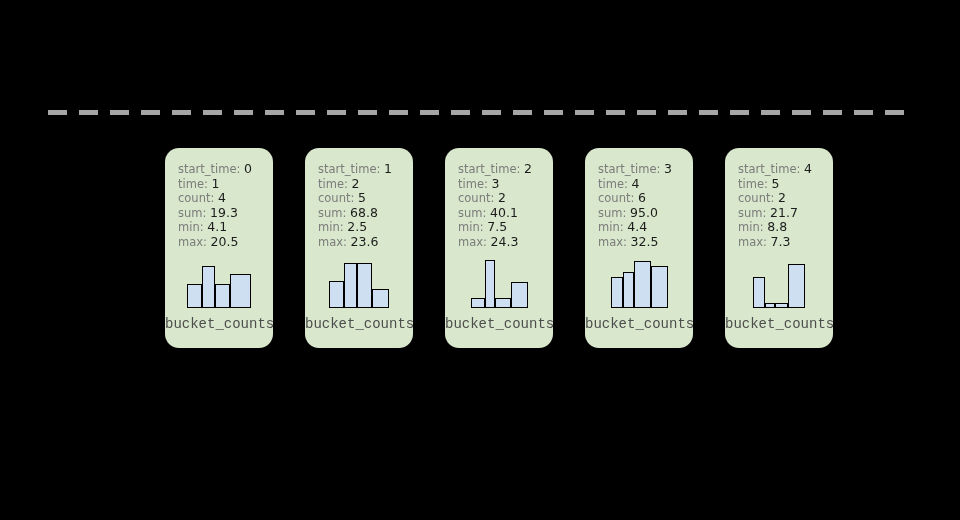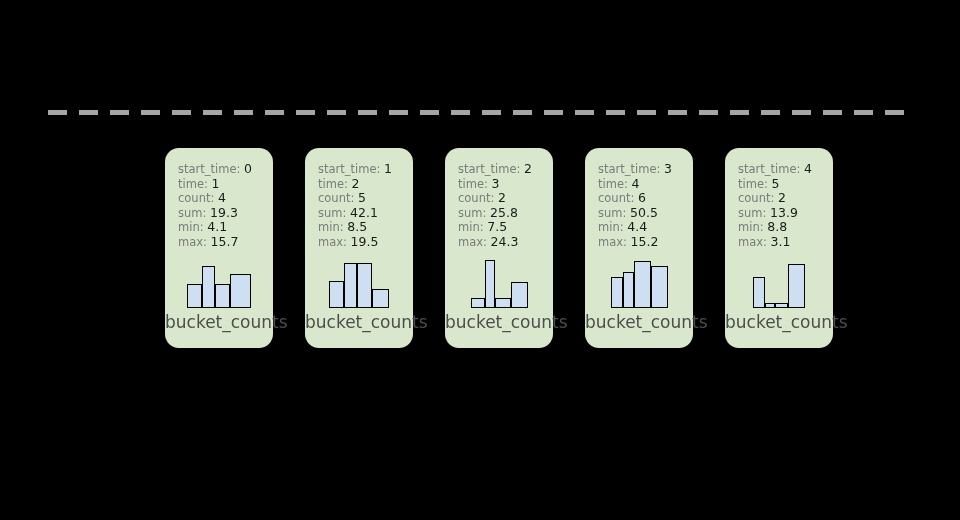--- a/index.html
+++ b/index.html
@@ -101,116 +101,117 @@
   }
   .bar:first-child { border-left-width: 1.6px; }
   .bar:last-child  { border-right-width: 1.6px; }
 
   .hist-label {
     position: absolute;
     left: 0;
     right: 0;
     bottom: 16px;
     text-align: center;
-    font-size: 17px;
+    font-size: 14px;
     color: #4d4d4d;
+    font-family: Liberation Mono, monospace;
   }
 </style>
 </head>
 <body>
 
 <div id="canvas">
 
   <div class="timeline-rule"></div>
 
   <div class="cards" id="cards">
       <div class="card">
         <div class="card-fields">
           <div class="field"><span class="k">start_time:</span> <span class="v">0</span></div>
           <div class="field"><span class="k">time:</span> <span class="v">1</span></div>
           <div class="field"><span class="k">count:</span> <span class="v">4</span></div>
           <div class="field"><span class="k">sum:</span> <span class="v">19.3</span></div>
           <div class="field"><span class="k">min:</span> <span class="v">4.1</span></div>
-          <div class="field"><span class="k">max:</span> <span class="v">15.7</span></div>
+          <div class="field"><span class="k">max:</span> <span class="v">20.5</span></div>
         </div>
         <div class="hist">
           <div class="hist-inner">
             <div class="bar" style="height: 24px; width: 15px;"></div>
             <div class="bar" style="height: 42px; width: 13px;"></div>
             <div class="bar" style="height: 24px; width: 15px;"></div>
             <div class="bar" style="height: 34px; width: 21px;"></div>
           </div>
         </div>
         <div class="hist-label">bucket_counts</div>
       </div>
       <div class="card">
         <div class="card-fields">
           <div class="field"><span class="k">start_time:</span> <span class="v">1</span></div>
           <div class="field"><span class="k">time:</span> <span class="v">2</span></div>
           <div class="field"><span class="k">count:</span> <span class="v">5</span></div>
-          <div class="field"><span class="k">sum:</span> <span class="v">42.1</span></div>
-          <div class="field"><span class="k">min:</span> <span class="v">8.5</span></div>
-          <div class="field"><span class="k">max:</span> <span class="v">19.5</span></div>
+          <div class="field"><span class="k">sum:</span> <span class="v">68.8</span></div>
+          <div class="field"><span class="k">min:</span> <span class="v">2.5</span></div>
+          <div class="field"><span class="k">max:</span> <span class="v">23.6</span></div>
         </div>
         <div class="hist">
           <div class="hist-inner">
             <div class="bar" style="height: 27px; width: 15px;"></div>
             <div class="bar" style="height: 45px; width: 13px;"></div>
             <div class="bar" style="height: 45px; width: 15px;"></div>
             <div class="bar" style="height: 19px; width: 17px;"></div>
           </div>
         </div>
         <div class="hist-label">bucket_counts</div>
       </div>
       <div class="card">
         <div class="card-fields">
           <div class="field"><span class="k">start_time:</span> <span class="v">2</span></div>
           <div class="field"><span class="k">time:</span> <span class="v">3</span></div>
           <div class="field"><span class="k">count:</span> <span class="v">2</span></div>
-          <div class="field"><span class="k">sum:</span> <span class="v">25.8</span></div>
+          <div class="field"><span class="k">sum:</span> <span class="v">40.1</span></div>
           <div class="field"><span class="k">min:</span> <span class="v">7.5</span></div>
           <div class="field"><span class="k">max:</span> <span class="v">24.3</span></div>
         </div>
         <div class="hist">
           <div class="hist-inner">
             <div class="bar" style="height: 10px; width: 14px;"></div>
             <div class="bar" style="height: 48px; width: 10px;"></div>
             <div class="bar" style="height: 10px; width: 16px;"></div>
             <div class="bar" style="height: 26px; width: 17px;"></div>
           </div>
         </div>
         <div class="hist-label">bucket_counts</div>
       </div>
       <div class="card">
         <div class="card-fields">
           <div class="field"><span class="k">start_time:</span> <span class="v">3</span></div>
           <div class="field"><span class="k">time:</span> <span class="v">4</span></div>
           <div class="field"><span class="k">count:</span> <span class="v">6</span></div>
-          <div class="field"><span class="k">sum:</span> <span class="v">50.5</span></div>
+          <div class="field"><span class="k">sum:</span> <span class="v">95.0</span></div>
           <div class="field"><span class="k">min:</span> <span class="v">4.4</span></div>
-          <div class="field"><span class="k">max:</span> <span class="v">15.2</span></div>
+          <div class="field"><span class="k">max:</span> <span class="v">32.5</span></div>
         </div>
         <div class="hist">
           <div class="hist-inner">
             <div class="bar" style="height: 31px; width: 12px;"></div>
             <div class="bar" style="height: 36px; width: 11px;"></div>
             <div class="bar" style="height: 47px; width: 17px;"></div>
             <div class="bar" style="height: 42px; width: 17px;"></div>
           </div>
         </div>
         <div class="hist-label">bucket_counts</div>
       </div>
       <div class="card">
         <div class="card-fields">
           <div class="field"><span class="k">start_time:</span> <span class="v">4</span></div>
           <div class="field"><span class="k">time:</span> <span class="v">5</span></div>
           <div class="field"><span class="k">count:</span> <span class="v">2</span></div>
-          <div class="field"><span class="k">sum:</span> <span class="v">13.9</span></div>
+          <div class="field"><span class="k">sum:</span> <span class="v">21.7</span></div>
           <div class="field"><span class="k">min:</span> <span class="v">8.8</span></div>
-          <div class="field"><span class="k">max:</span> <span class="v">3.1</span></div>
+          <div class="field"><span class="k">max:</span> <span class="v">7.3</span></div>
         </div>
         <div class="hist">
           <div class="hist-inner">
             <div class="bar" style="height: 31px; width: 12px;"></div>
             <div class="bar" style="height: 5px; width: 10px;"></div>
             <div class="bar" style="height: 5px; width: 13px;"></div>
             <div class="bar" style="height: 44px; width: 17px;"></div>
           </div>
         </div>
         <div class="hist-label">bucket_counts</div>

